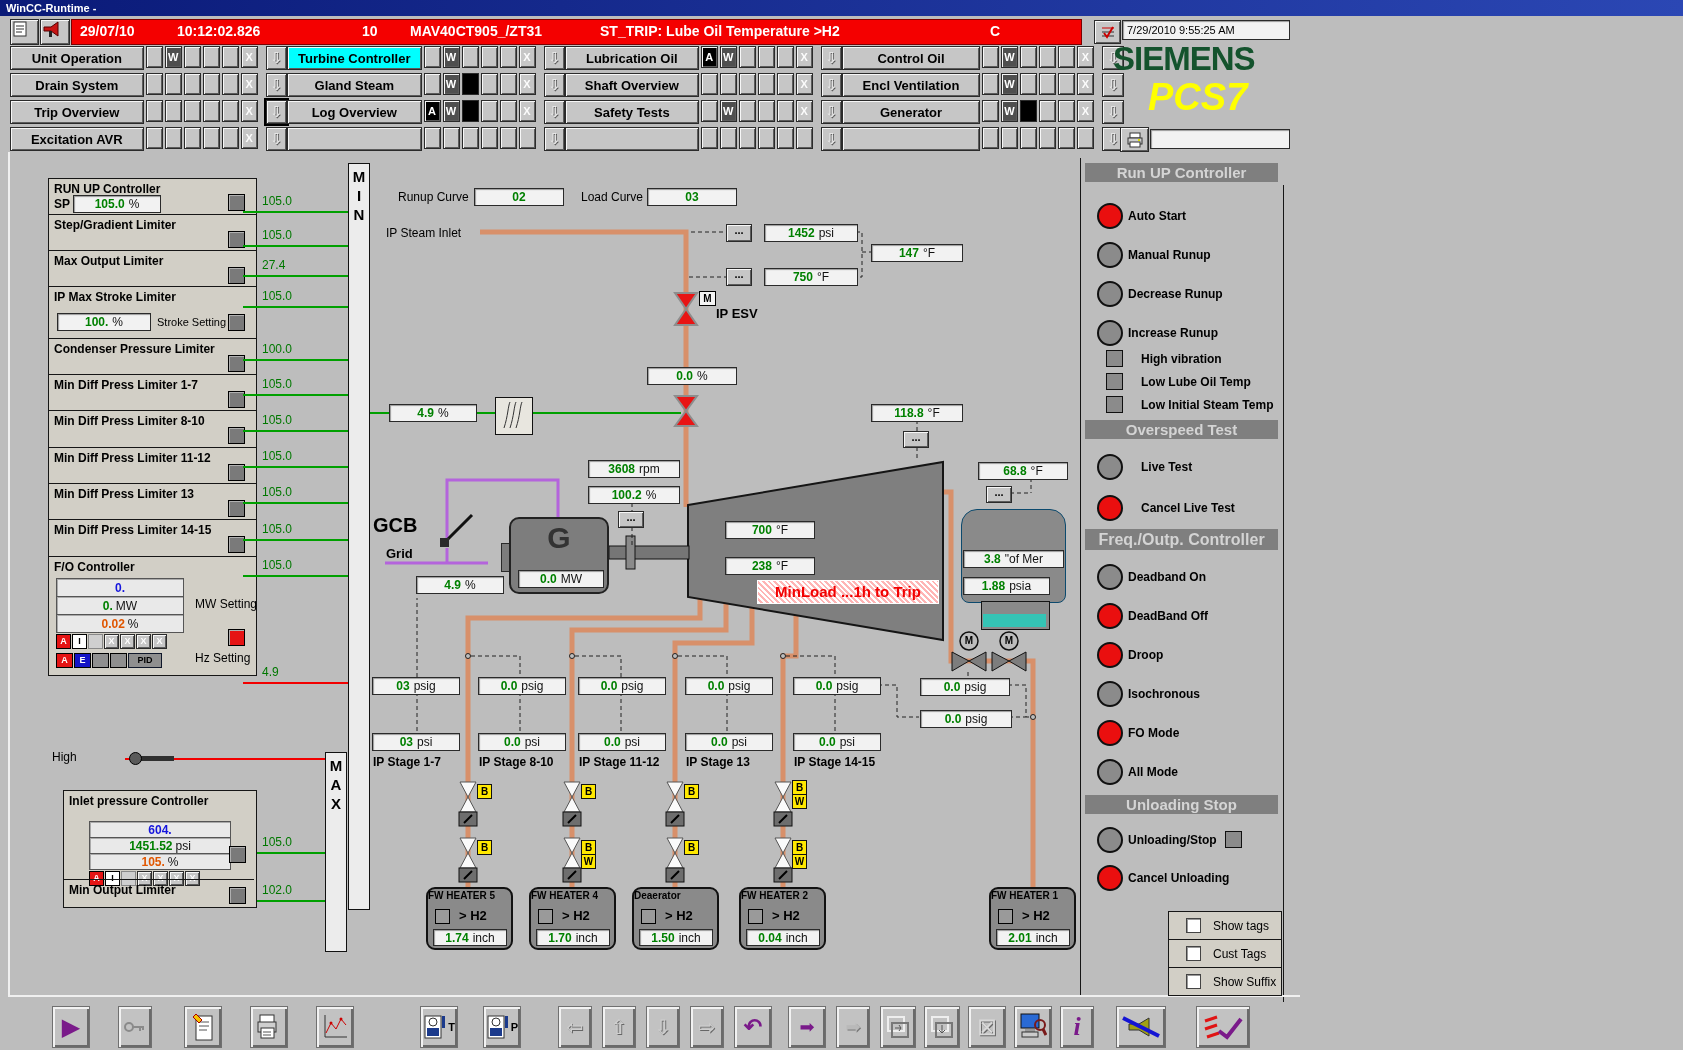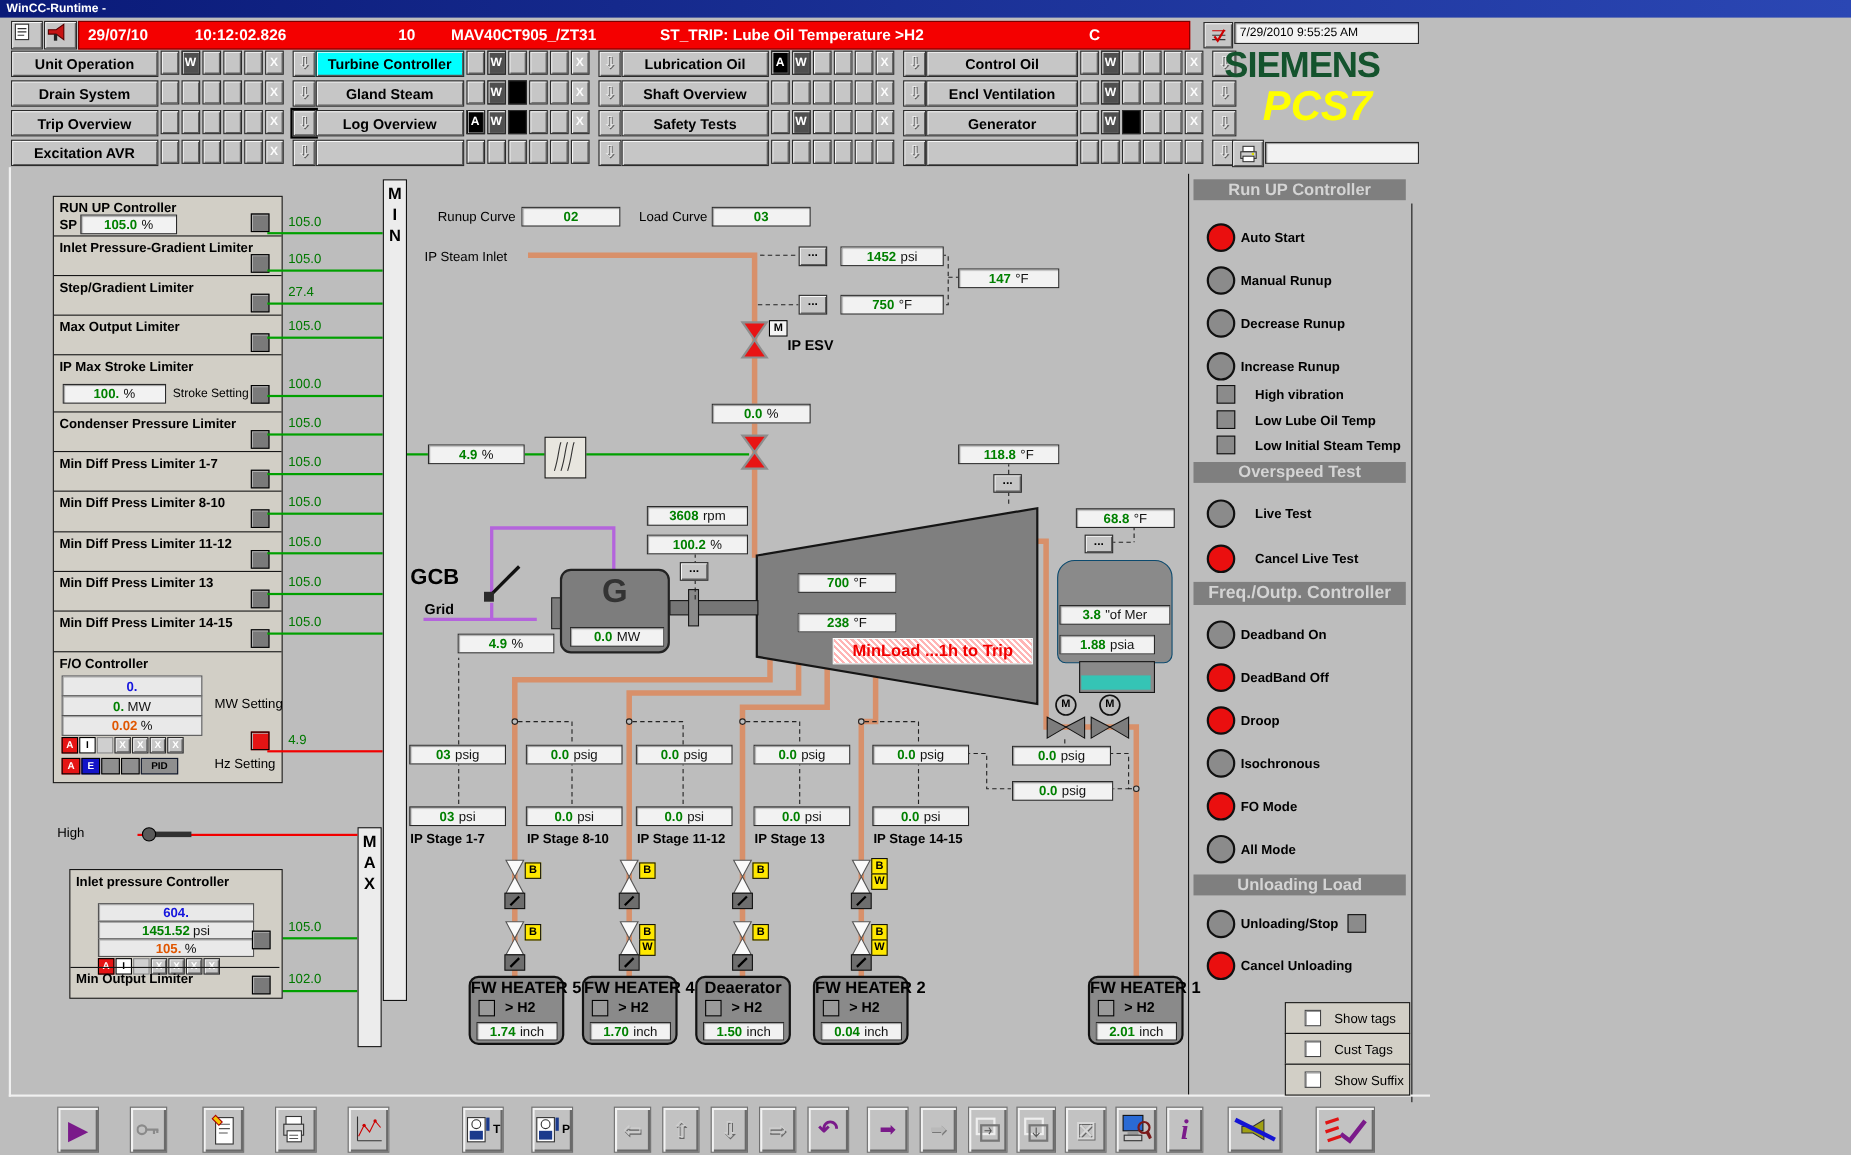--- a/index.html
+++ b/index.html
@@ -60,21 +60,21 @@
   .optlabel{margin-left:12px;font-size:12px;color:#000}
   
   .stcol{position:absolute;top:677px;width:88px}
   .stcol .fld{position:absolute;left:0;width:86px}
   .stf1{top:0}.stf2{top:56px}
   .stlabel{position:absolute;top:78px;left:1px;font-size:12px;font-weight:bold;white-space:nowrap}
   .stages .stcol:nth-of-type(1){left:372px}.stages .stcol:nth-of-type(2){left:478px}
   .stages .stcol:nth-of-type(3){left:578px}.stages .stcol:nth-of-type(4){left:685px}
   .stages .stcol:nth-of-type(5){left:793px}
   .heater{position:absolute;top:887px;width:87px;height:63px;background:#8a8a8a;border:2px solid #111;border-radius:9px;box-sizing:border-box}
-  .hname{font-size:15px;font-weight:bold;text-align:center;color:#000;margin-top:1px;white-space:nowrap}
+  .hname{font-size:10px;font-weight:bold;color:#000;margin-top:1px;white-space:nowrap}
   .hchk{position:absolute;left:7px;top:20px;width:13px;height:13px;background:#9a9a9a;border:1px solid #000}
   .hh2{position:absolute;left:31px;top:19px;font-size:13px;font-weight:bold;color:#000}
   .hfld{position:absolute;left:5px;top:40px;width:72px;height:15px}
   .heaters .heater:nth-of-type(1){left:426px}.heaters .heater:nth-of-type(2){left:529px}
   .heaters .heater:nth-of-type(3){left:632px}.heaters .heater:nth-of-type(4){left:739px}
   .heaters .heater:nth-of-type(5){left:989px}
   .tag{position:absolute;width:13px;height:13px;background:#ffe800;border:1px solid #111;font-size:10px;font-weight:bold;text-align:center;line-height:13px;z-index:3}
   .lbl{font-size:12px;color:#000;white-space:nowrap}
   .dots{font-weight:bold;font-size:11px;line-height:10px}
   .minload{background:repeating-linear-gradient(45deg,#ffffff 0 2px,#ffb5b5 2px 4px);border:1px solid #fff;color:#f20000;font-weight:bold;font-size:15px;text-align:center;line-height:21px;white-space:nowrap}
@@ -470,24 +470,20 @@
     <div class="limrow" style="height:36px">
       <div class="ltitle">RUN UP Controller</div>
       <span class="a lbl" style="left:5px;top:18px;font-weight:bold">SP</span>
       <div class="a fld" style="left:24px;top:16px;width:86px">
           <span class="fv">105.0</span>
           <span class="fu">%</span>
         </div>
       <span class="a sqb" style="right:11px;top:15px"></span>
     </div>
     <div class="limrow" style="height:36px">
-        <div class="ltitle">Inlet Pressure-Gradient Limiter</div>
-        <span class="a sqb" style="right:11px;top:16px"></span>
-      </div>
-    <div class="limrow" style="height:36px">
         <div class="ltitle">Step/Gradient  Limiter</div>
         <span class="a sqb" style="right:11px;top:16px"></span>
       </div>
     <div class="limrow" style="height:36px">
         <div class="ltitle">Max Output  Limiter</div>
         <span class="a sqb" style="right:11px;top:16px"></span>
       </div>
     <div class="limrow" style="height:52px">
       <div class="ltitle">IP Max Stroke  Limiter</div>
       <div class="a fld" style="left:8px;top:26px;width:92px">
@@ -938,21 +934,21 @@
       </div>
       <div class="rpitem">
         <span class="rbtn red"></span>
         <span class="rplabel">FO Mode</span>
       </div>
       <div class="rpitem">
         <span class="rbtn gray"></span>
         <span class="rplabel">All Mode</span>
       </div>
     </div>
-  <div class="a hdr" style="left:1085px;top:795px;width:193px;height:19px">Unloading Load</div>
+  <div class="a hdr" style="left:1085px;top:795px;width:193px;height:19px">Unloading Stop</div>
   <div class="a rpitem" style="left:1085px;top:820px;width:198px">
     <span class="rbtn gray"></span>
       <span class="rplabel">Unloading/Stop</span>
     <span class="chk" style="margin-left:8px"></span>
   </div>
   <div class="a rpitem" style="left:1085px;top:858px;width:198px">
     <span class="rbtn red"></span>
       <span class="rplabel">Cancel Unloading</span>
   </div>
   <div class="a" style="left:1168px;top:912px;width:114px">

